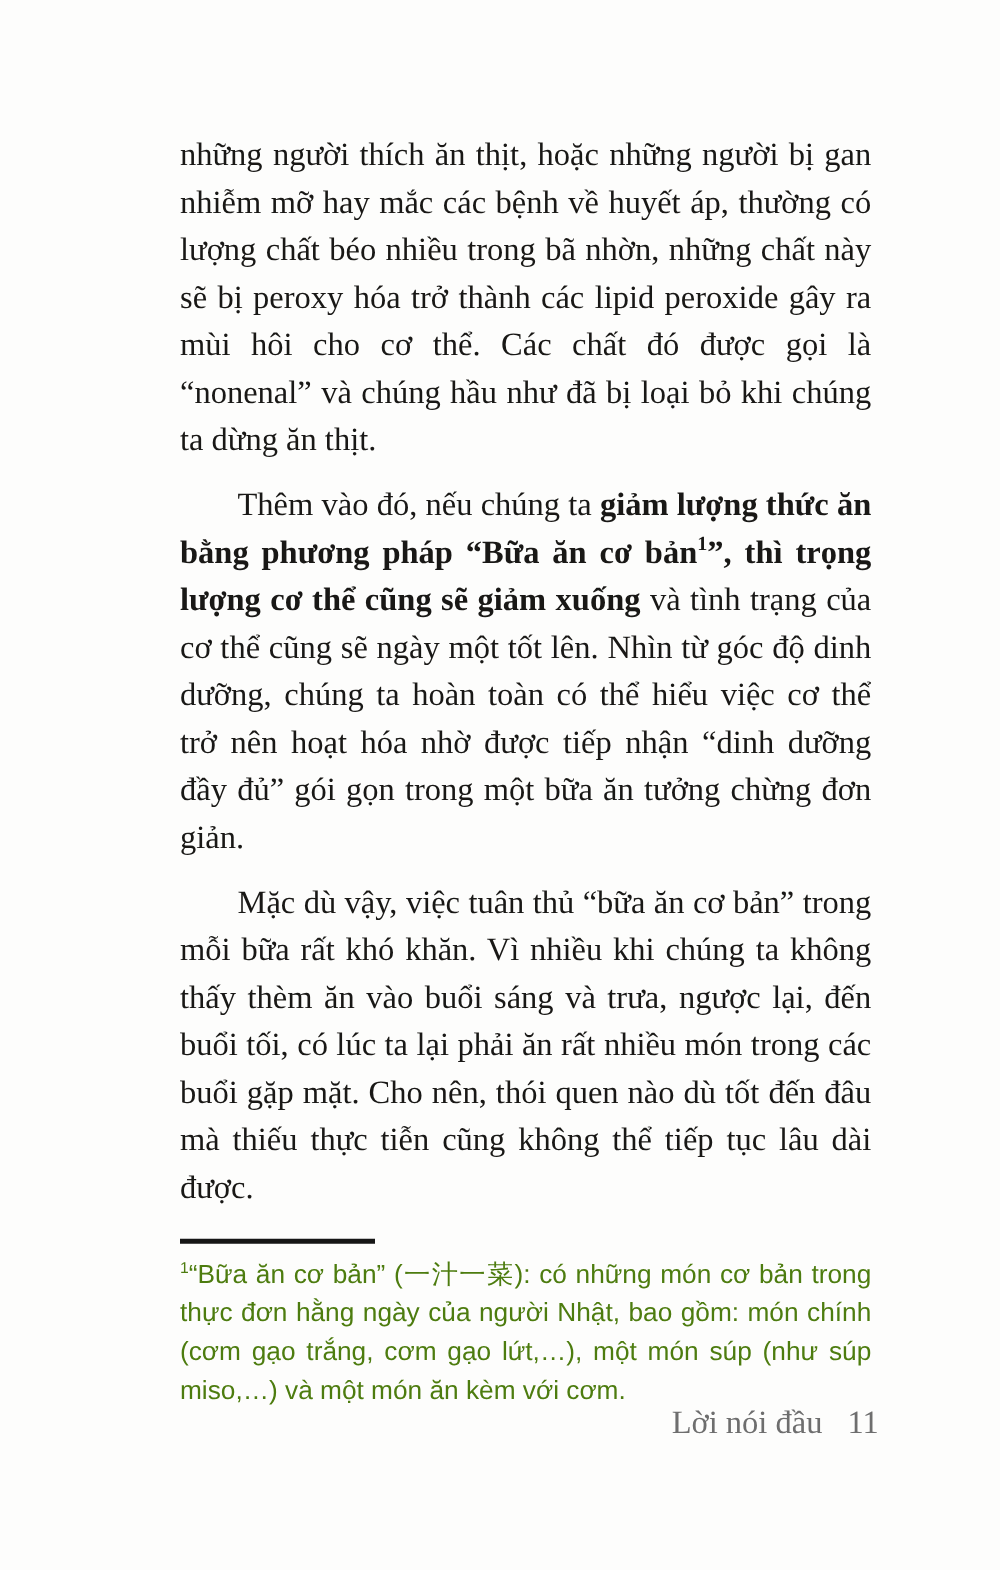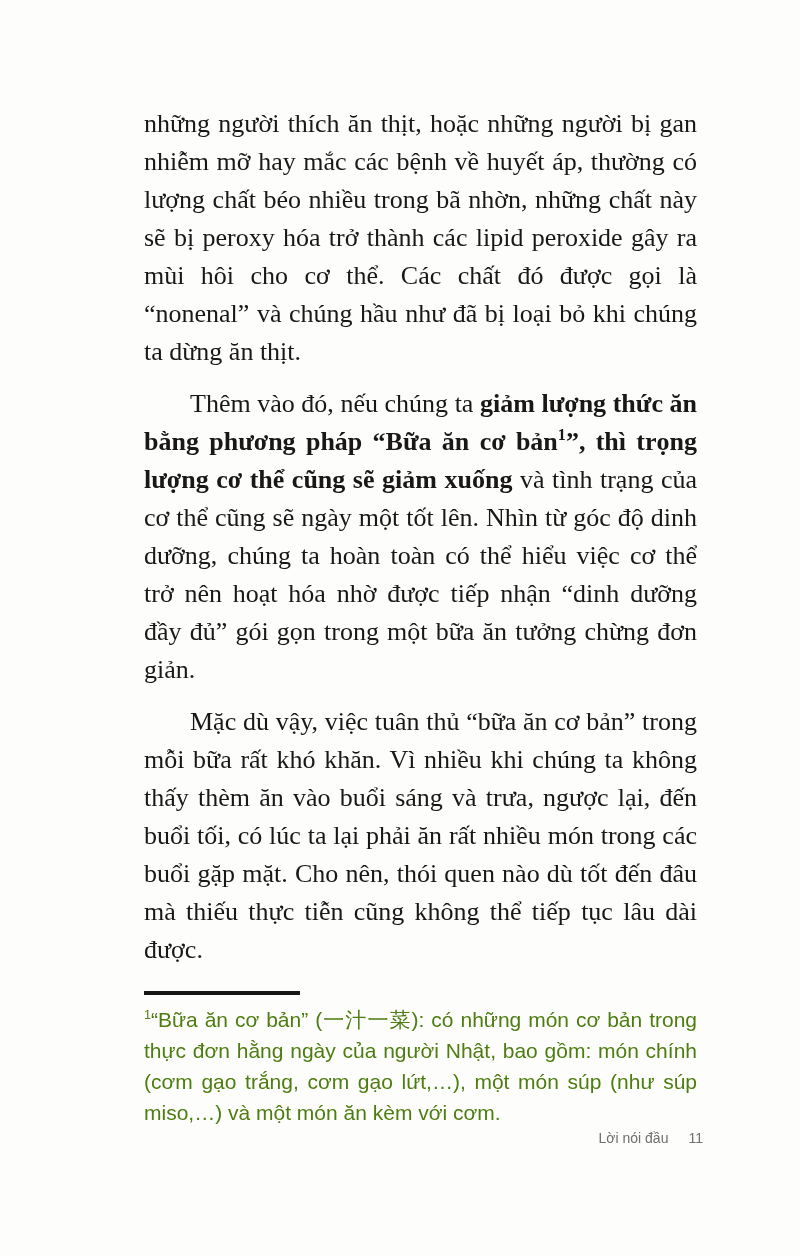--- a/index.html
+++ b/index.html
@@ -61,22 +61,22 @@
   }
   .footnote sup {
     font-size: 0.6em;
     line-height: 0;
     vertical-align: super;
   }
   .footer {
     position: absolute;
     top: 1126px;
     right: 97px;
-    font-family: Liberation Sans, sans-serif;
-    font-size: 14px;
+    font-family: Liberation Serif, serif;
+    font-size: 26px;
     line-height: 24px;
     color: #6e6e6e;
     white-space: nowrap;
   }
   .footer-page {
     margin-left: 20px;
   }
 </style>
 </head>
 <body>

